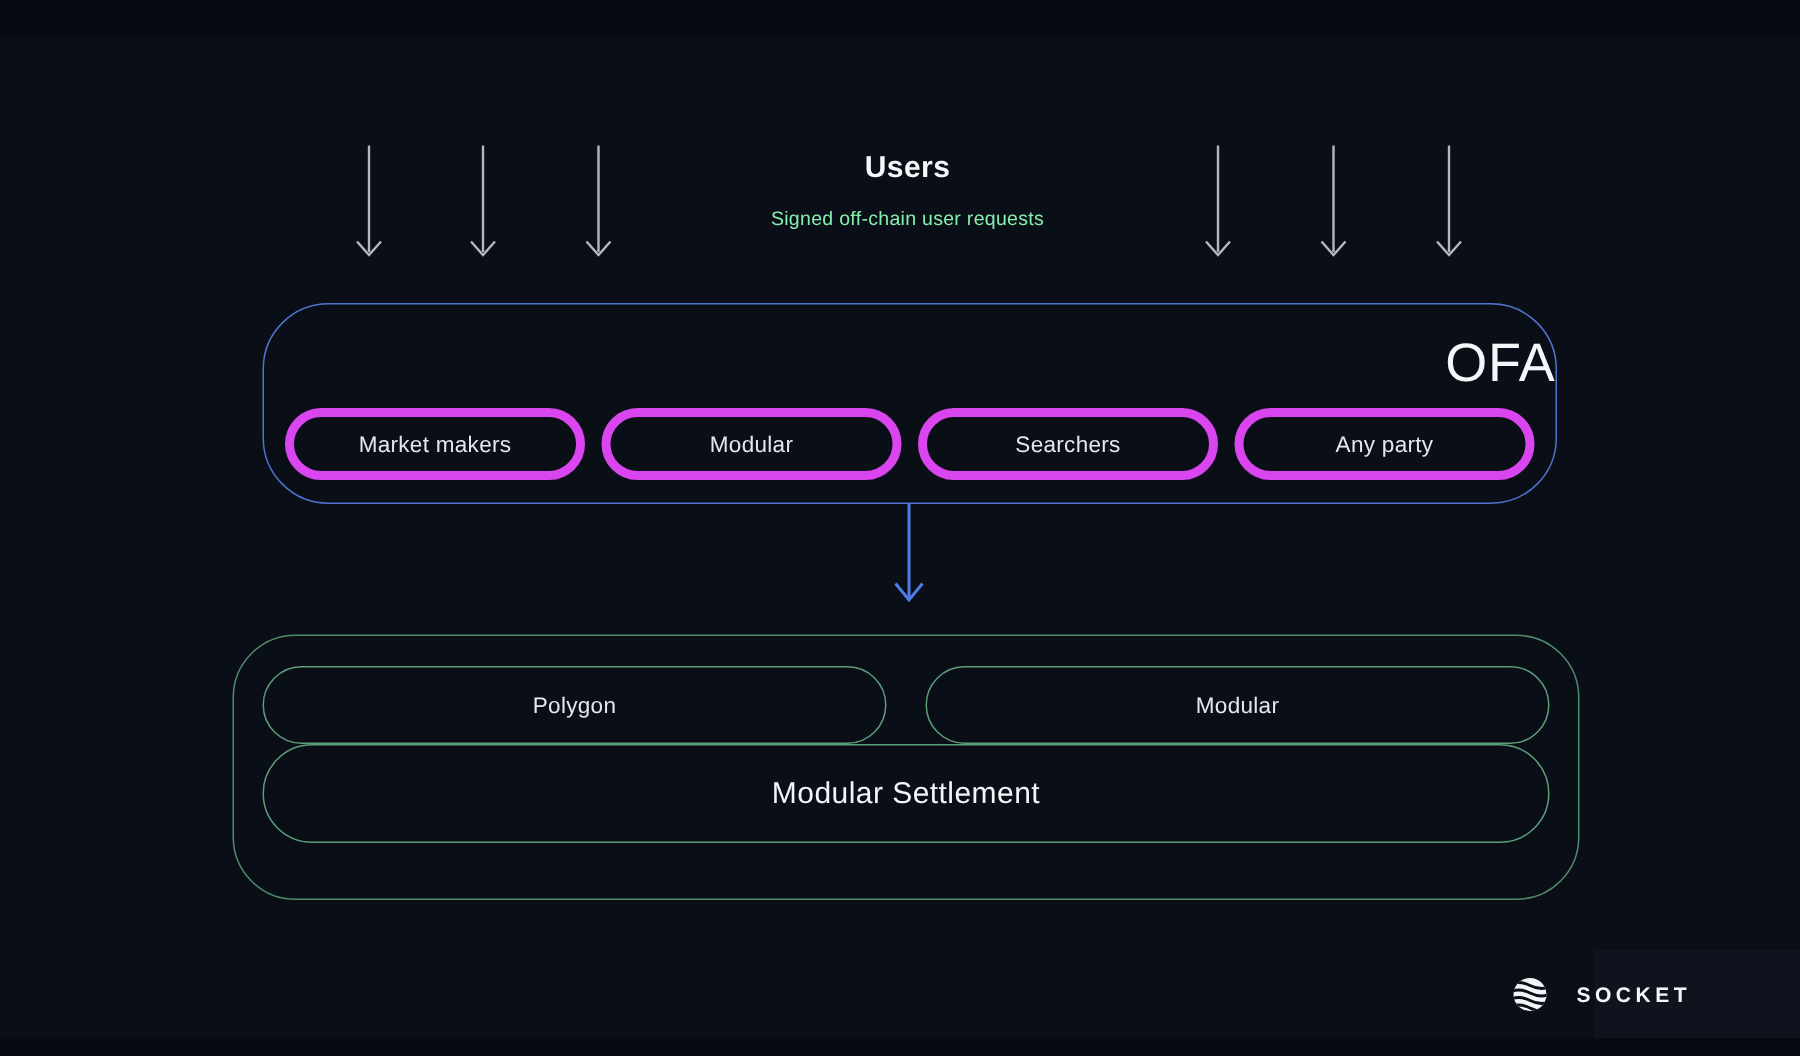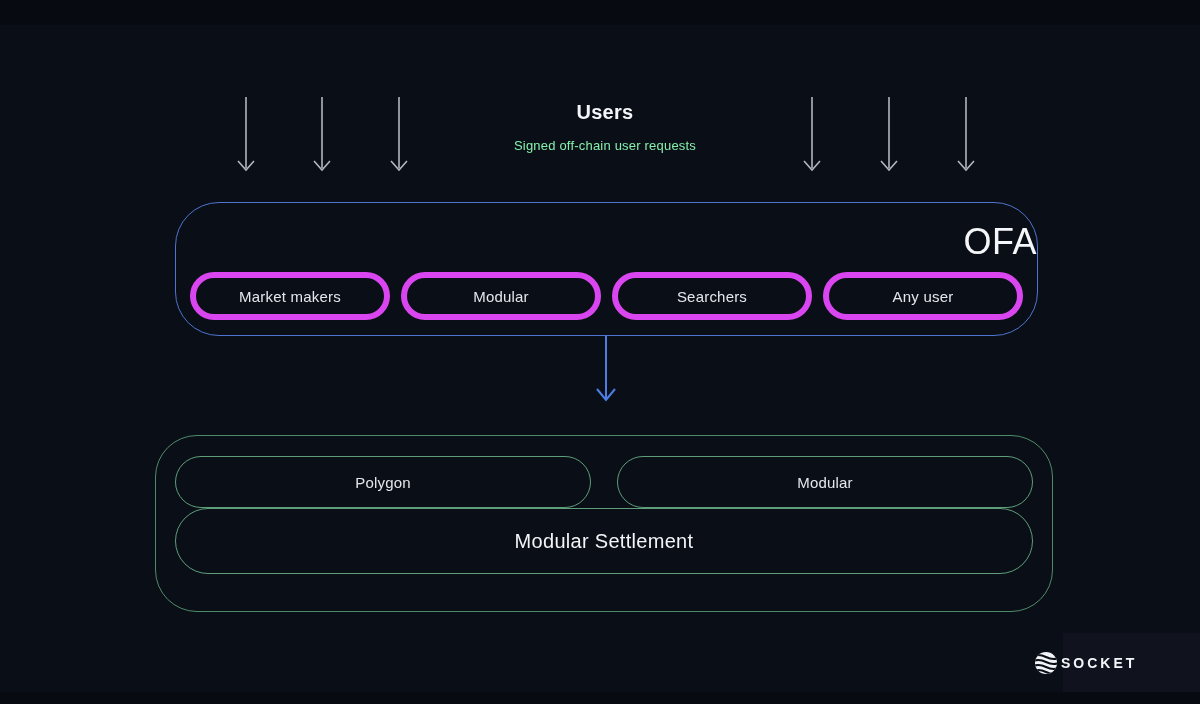--- a/index.html
+++ b/index.html
@@ -63,21 +63,21 @@
     border: 6px solid #d946ef; border-radius: 24px;
     display: flex; align-items: center; justify-content: center;
     font-size: 15px; color: #e4e7ec; letter-spacing: 0.2px;
   }
 
   
   .flow-arrow { position: absolute; left: 594px; top: 336px; width: 24px; height: 68px; }
 
   
   .settlement-box {
-    position: absolute; left: 155px; top: 435px; width: 898px; height: 177px;
+    position: absolute; left: 155px; top: 423px; width: 898px; height: 177px;
     border: 1px solid #4f8c69; border-radius: 42px;
     padding: 20px 19px 17px 19px;
   }
   .chain-pills { display: flex; gap: 26px; height: 52px; }
   .chain-pill {
     flex: 1; height: 52px;
     border: 1px solid #5d9e79; border-radius: 26px;
     display: flex; align-items: center; justify-content: center;
     font-size: 15px; color: #e4e7ec; letter-spacing: 0.2px;
   }
@@ -87,22 +87,22 @@
     display: flex; align-items: center; justify-content: center;
     font-size: 20px; font-weight: 400; color: #f2f4f7; letter-spacing: 0.3px;
   }
 
   
   .brand-bg {
     position: absolute; left: 1063px; top: 633px; width: 137px; height: 59px;
     background: #10131d;
   }
   .brand {
-    position: absolute; left: 1034px; top: 650px; height: 26px;
-    display: flex; align-items: center; gap: 3px;
+    position: absolute; left: 1008px; top: 650px; height: 26px;
+    display: flex; align-items: center; gap: 19px;
   }
   .brand-name {
     font-size: 14px; font-weight: 700; color: #f4f6f9;
     letter-spacing: 3px;
   }
   svg { display: block; }
 </style>
 </head>
 <body>
 
@@ -139,21 +139,21 @@
     <line x1="12" y1="3" x2="12" y2="74" stroke="#b3b7bf" stroke-width="1.6"></line>
     <polyline points="4,67 12,76 20,67" fill="none" stroke="#b3b7bf" stroke-width="1.6"></polyline>
   </svg>
 
   <div class="ofa-box">
     <div class="ofa-title">OFA</div>
     <div class="ofa-pills">
       <div class="ofa-pill">Market makers</div>
       <div class="ofa-pill">Modular</div>
       <div class="ofa-pill">Searchers</div>
-      <div class="ofa-pill">Any user</div>
+      <div class="ofa-pill">Any party</div>
     </div>
   </div>
 
   <svg class="flow-arrow" viewBox="0 0 24 68">
     <line x1="12" y1="0" x2="12" y2="62" stroke="#4d7de6" stroke-width="2"></line>
     <polyline points="3,53 12,64 21,53" fill="none" stroke="#4d7de6" stroke-width="2"></polyline>
   </svg>
 
   <div class="settlement-box">
     <div class="chain-pills">

